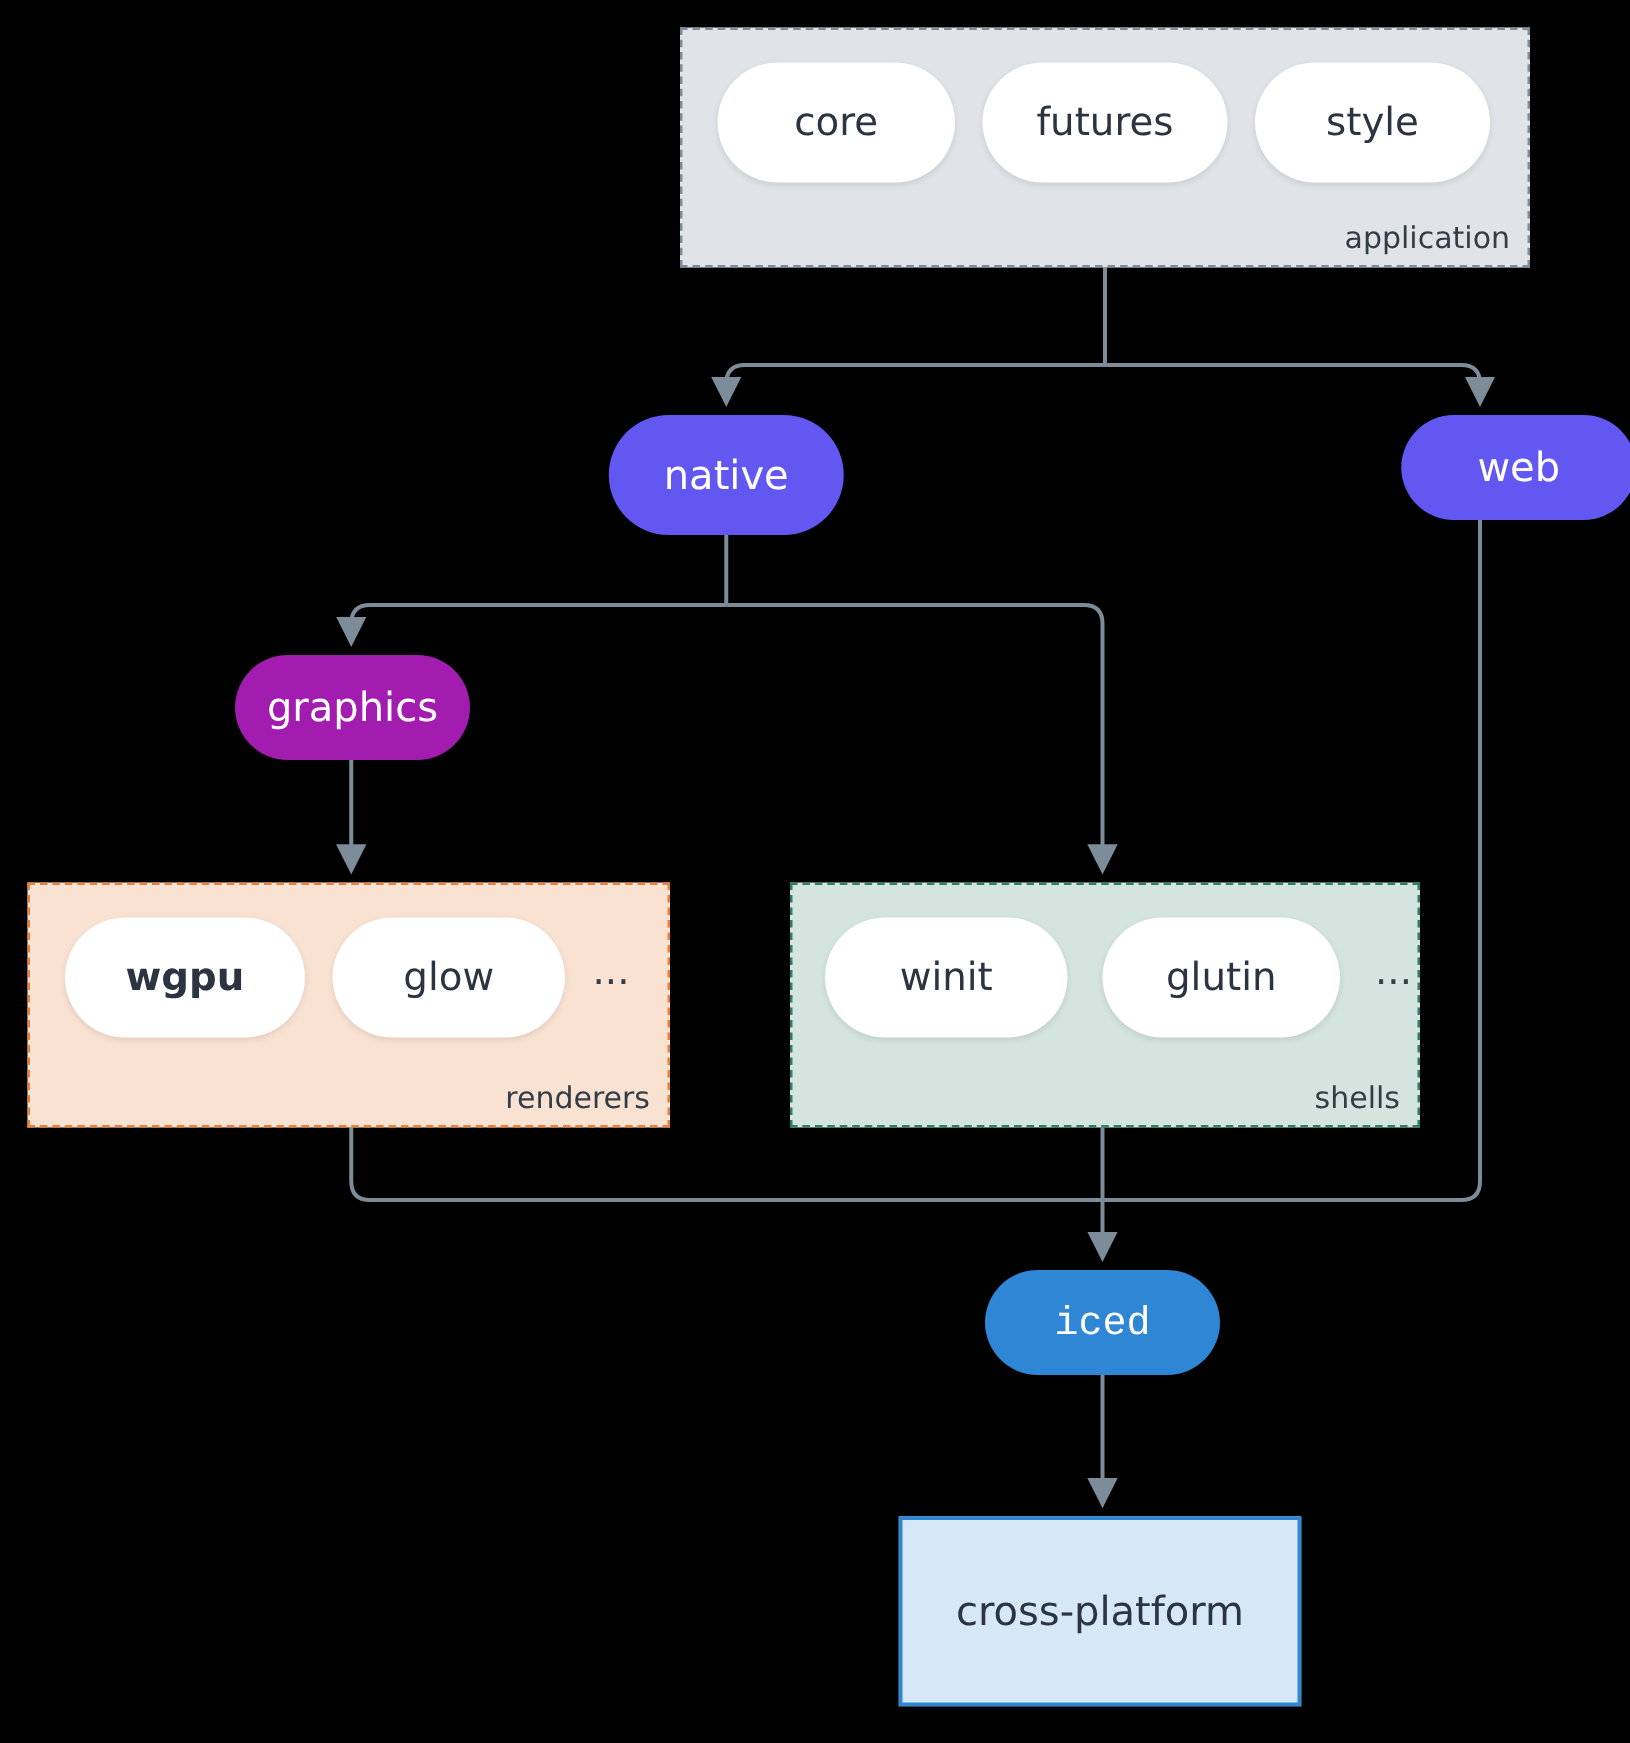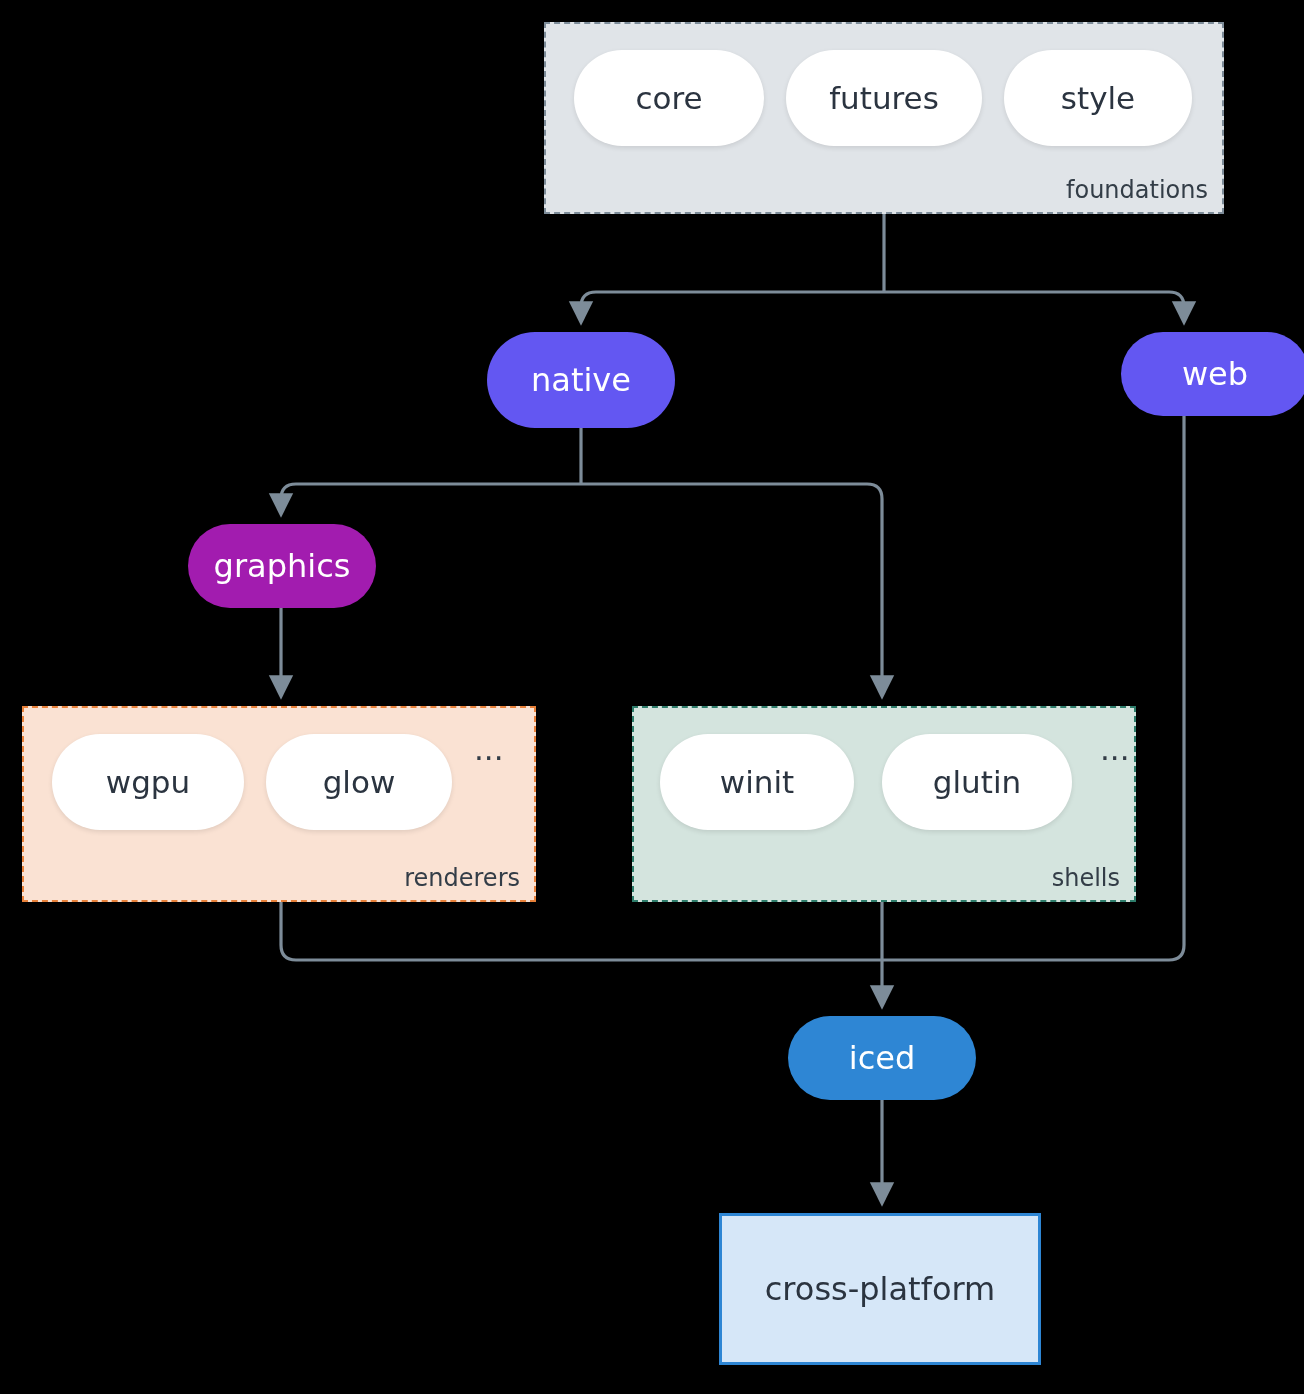--- a/index.html
+++ b/index.html
@@ -37,20 +37,21 @@
     bottom: 8px;
     font-size: 24px;
     color: #333D47;
     white-space: nowrap;
   }
   .group-row {
     position: absolute;
     left: 0;
     top: 0;
     display: flex;
+    align-items: center;
     gap: 22px;
   }
 
   #foundations-group {
     left: 544px;
     top: 22px;
     width: 680px;
     height: 192px;
     background: #E0E4E8;
     border-color: #7D8C99;
@@ -97,21 +98,21 @@
     color: #2B3440;
     font-size: 31px;
     height: 96px;
     box-shadow: 0 2px 5px rgba(0,0,0,0.10);
     white-space: nowrap;
     box-sizing: border-box;
   }
   .pill.w-core    { width: 190px; }
   .pill.w-futures { width: 196px; }
   .pill.w-style   { width: 188px; }
-  .pill.w-wgpu    { width: 192px; }
+  .pill.w-wgpu    { width: 192px; font-weight: bold; }
   .pill.w-glow    { width: 186px; }
   .pill.w-winit   { width: 194px; }
   .pill.w-glutin  { width: 190px; }
 
   .ellipsis {
     font-size: 31px;
     color: #333D47;
     line-height: 1;
     padding-bottom: 10px;
     white-space: nowrap;
@@ -149,20 +150,21 @@
     width: 188px;
     height: 84px;
     background: #a21caf;
   }
   #node-iced {
     left: 788px;
     top: 1016px;
     width: 188px;
     height: 84px;
     background: #2E86D4;
+    font-family: Liberation Mono, monospace;
   }
 
   
   #node-application {
     position: absolute;
     left: 719px;
     top: 1213px;
     width: 322px;
     height: 152px;
     box-sizing: border-box;
@@ -213,21 +215,21 @@
       <div class="pill w-core">
         <span>core</span>
       </div>
       <div class="pill w-futures">
         <span>futures</span>
       </div>
       <div class="pill w-style">
         <span>style</span>
       </div>
     </div>
-    <div class="group-label">foundations</div>
+    <div class="group-label">application</div>
   </div>
 
   <div class="group" id="renderers-group">
     <div class="group-row">
       <div class="pill w-wgpu">
         <span>wgpu</span>
       </div>
       <div class="pill w-glow">
         <span>glow</span>
       </div>

